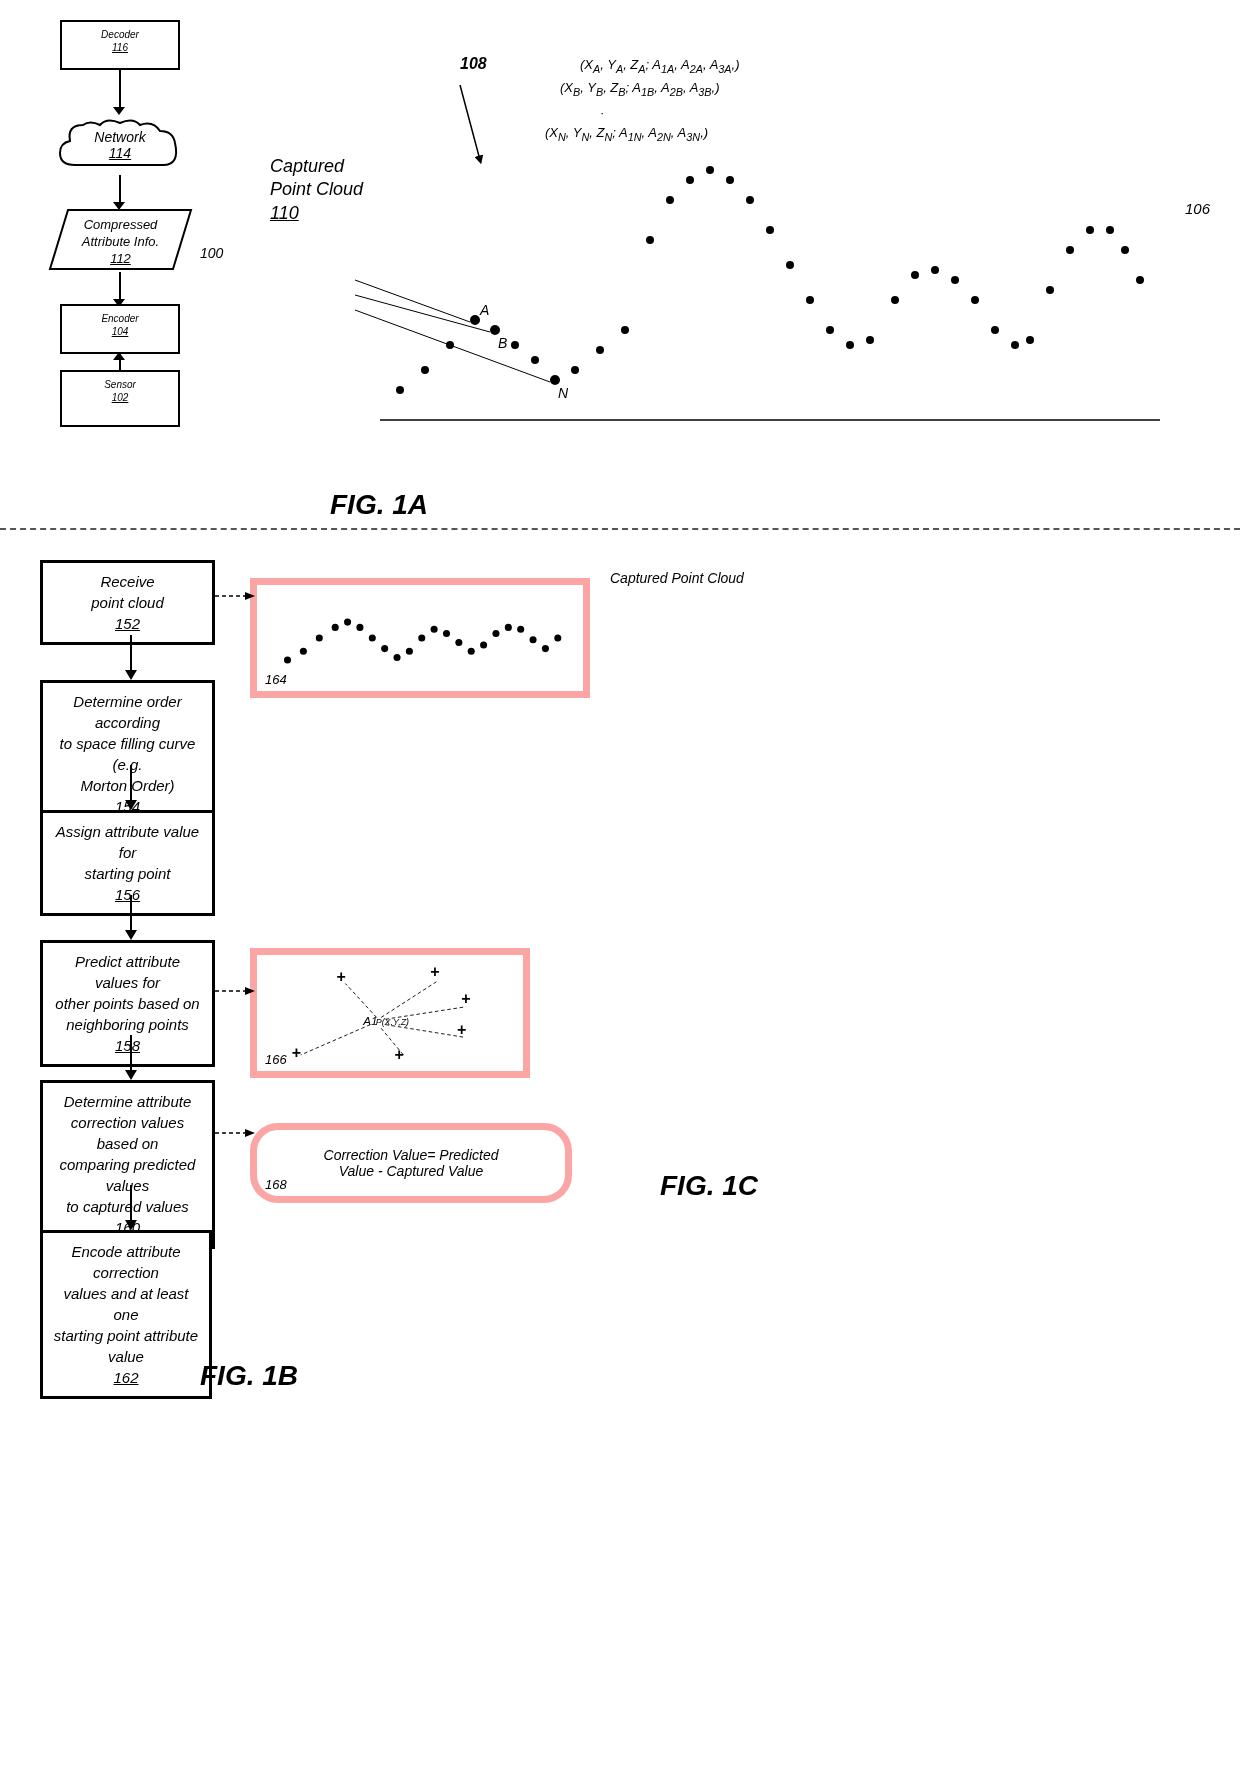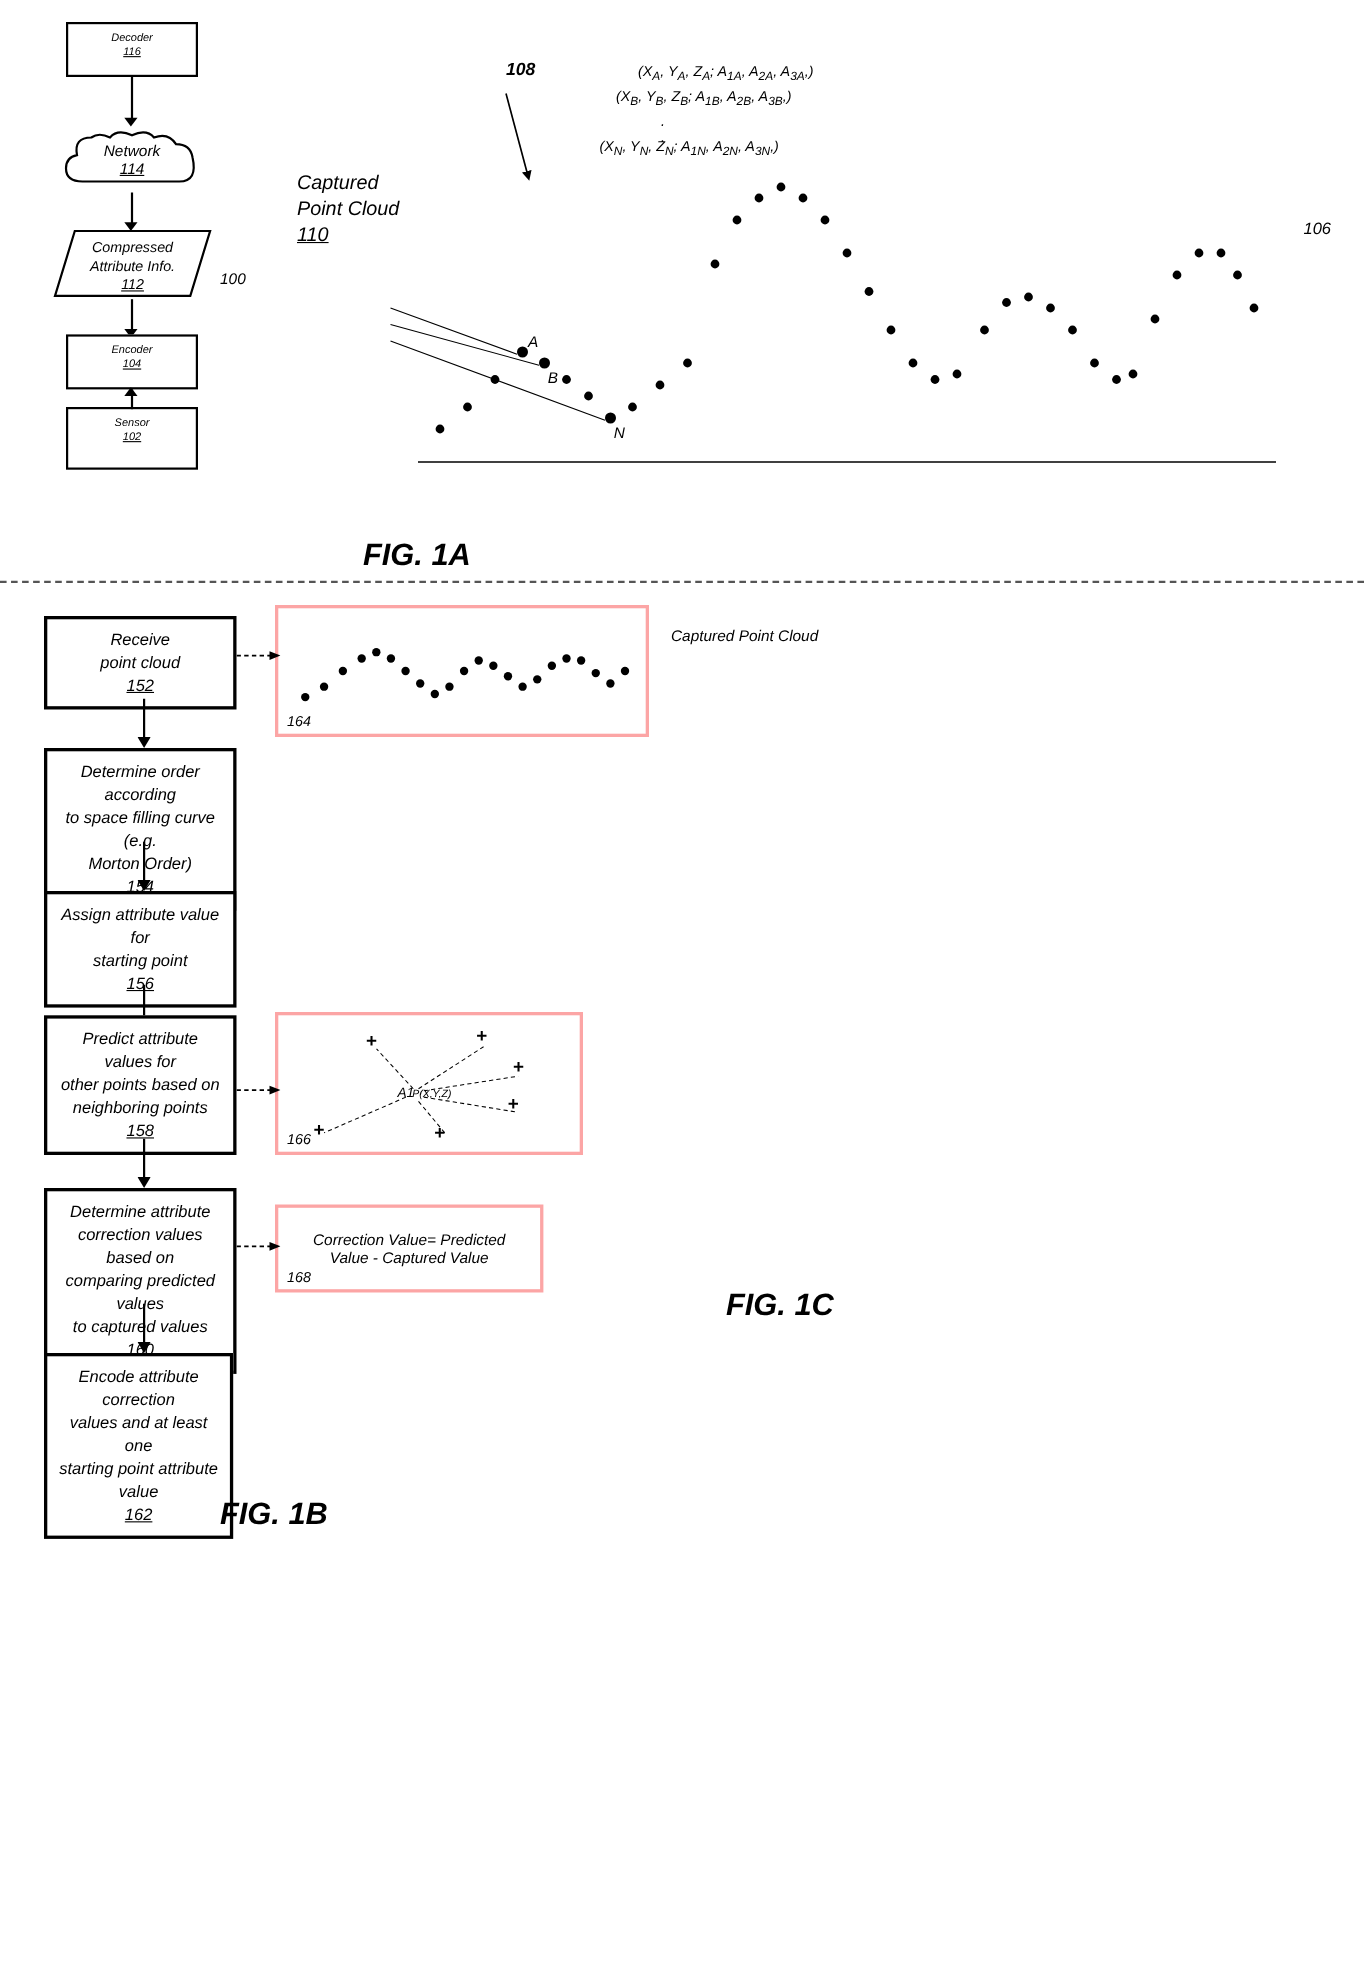--- a/index.html
+++ b/index.html
@@ -60,23 +60,24 @@
       background: #fff;
       text-align: center;
       font-style: italic;
       font-size: 15px;
       line-height: 1.4;
       position: absolute;
       padding: 8px 10px;
     }
 
     .display-box {
-      border: 3px solid #fca5a5;
+      border: 7px solid #fca5a5;
       background: #fff;
       position: absolute;
+      margin-top: 28px;
     }
 
     svg {
       position: absolute;
       top: 0;
       left: 0;
       width: 100%;
       height: 100%;
       pointer-events: none;
     }
@@ -258,21 +259,21 @@
   <div class="flow-box" style="left:40px; top:280px; width:175px; min-height:80px;">
     <span>Assign attribute value for<br>starting point</span><br>
     <span class="underline">156</span>
   </div>
 
   <svg style="position:absolute; left:125px; top:365px; width:12px; height:45px;" viewBox="0 0 12 45">
     <line x1="6" y1="0" x2="6" y2="38" stroke="black" stroke-width="2"></line>
     <polygon points="0,35 12,35 6,45" fill="black"></polygon>
   </svg>
 
-  <div class="flow-box" style="left:40px; top:393px; width:175px; min-height:90px;">
+  <div class="flow-box" style="left:40px; top:410px; width:175px; min-height:90px;">
     <span>Predict attribute values for<br>other points based on<br>neighboring points</span><br>
     <span class="underline">158</span>
   </div>
 
   <svg style="position:absolute; left:125px; top:505px; width:12px; height:45px;" viewBox="0 0 12 45">
     <line x1="6" y1="0" x2="6" y2="38" stroke="black" stroke-width="2"></line>
     <polygon points="0,35 12,35 6,45" fill="black"></polygon>
   </svg>
 
   <div class="flow-box" style="left:40px; top:550px; width:175px; min-height:100px;">
@@ -356,21 +357,21 @@
     </svg>
     <div style="position:absolute; bottom:4px; left:8px; font-size:13px; font-style:italic;">166</div>
   </div>
 
 
   <svg style="position:absolute; left:215px; top:455px; width:40px; height:12px;" viewBox="0 0 40 12">
     <line x1="0" y1="6" x2="33" y2="6" stroke="black" stroke-width="1.5" stroke-dasharray="4,3"></line>
     <polygon points="30,2 40,6 30,10" fill="black"></polygon>
   </svg>
 
-  <div class="display-box" style="left:250px; top:565px; width:244px; height:80px; display:flex; align-items:center; justify-content:center;">
+  <div class="display-box" style="left:250px; top:565px; width:322px; height:80px; display:flex; align-items:center; justify-content:center;border-radius:28px;">
     <div style="text-align:center; font-style:italic; font-size:14px; padding:8px;">
       Correction Value= Predicted<br>Value - Captured Value
     </div>
     <div style="position:absolute; bottom:4px; left:8px; font-size:13px; font-style:italic;">168</div>
   </div>
 
   <svg style="position:absolute; left:215px; top:597px; width:40px; height:12px;" viewBox="0 0 40 12">
     <line x1="0" y1="6" x2="33" y2="6" stroke="black" stroke-width="1.5" stroke-dasharray="4,3"></line>
     <polygon points="30,2 40,6 30,10" fill="black"></polygon>
   </svg>

